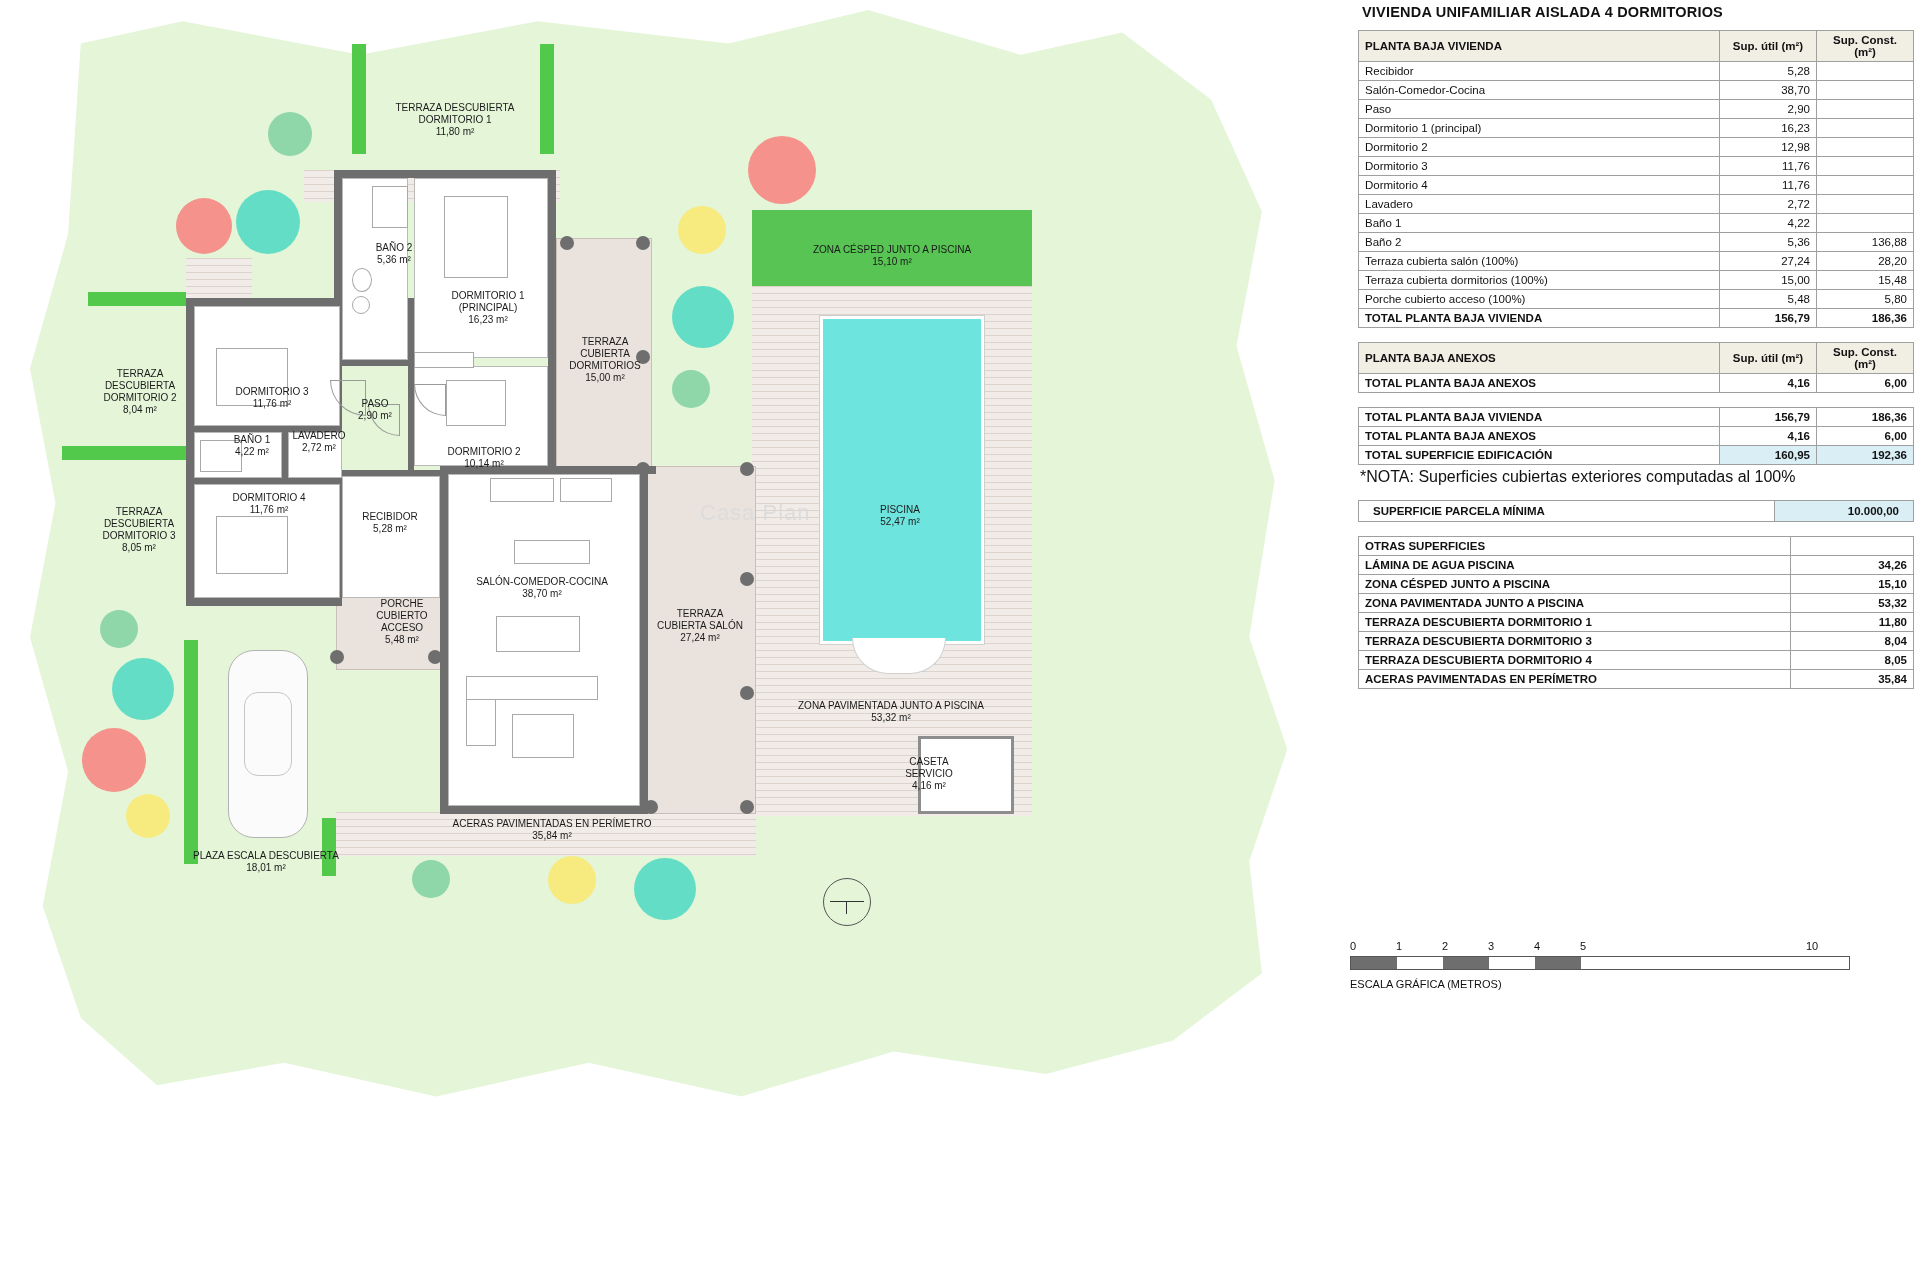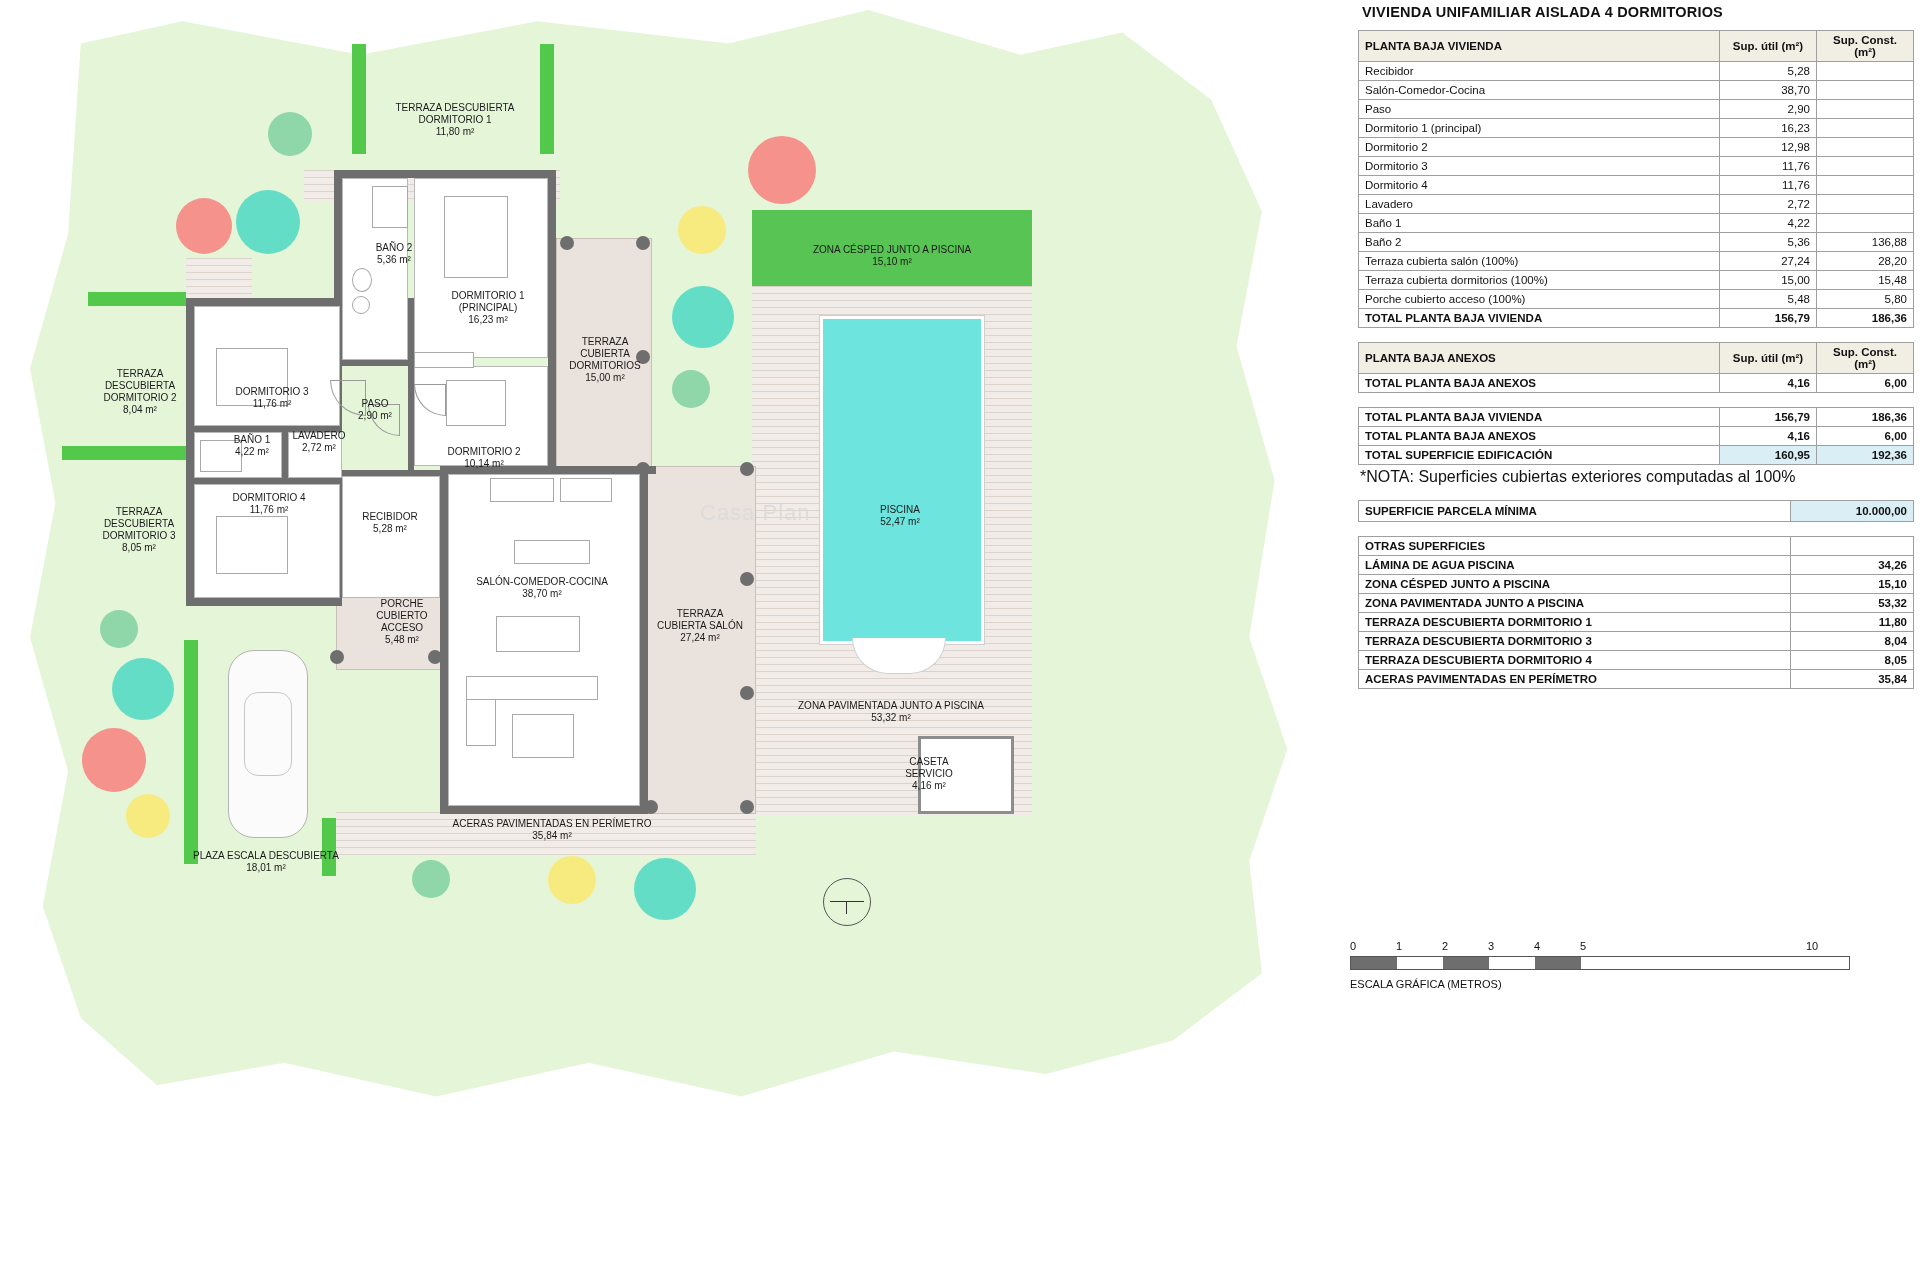--- a/index.html
+++ b/index.html
@@ -42,21 +42,21 @@
   .tbl th,.tbl td{border:1px solid #9f9f9f;padding:3px 6px;}
   .tbl th{background:#f1eee4;font-weight:bold;text-align:left;font-size:11.5px;}
   .tbl th.num{text-align:center;width:84px;}
   .tbl td.num{text-align:right;width:84px;}
   .tbl tr.total td{font-weight:bold;}
   .tbl tr.total td:first-child{font-weight:bold;}
   .gap{height:14px;}
   .hl{background:#d9eef5;}
   .note{font-size:16px;margin:3px 0 0 12px;color:#111;}
   .single{width:556px;margin-left:10px;}
-  .single td{border:1px solid #9f9f9f;padding:4px 6px;font-weight:bold;}
+  .single td{border:1px solid #9f9f9f;padding:4px 14px;font-weight:bold;}
   .single td.num{text-align:right;width:110px;}
   .otras td{border:1px solid #9f9f9f;padding:3px 6px;font-weight:bold;}
   .otras td.num{text-align:right;width:110px;border-radius:8px;}
   .otras td.hdr{font-weight:bold;}
   
   .scale{position:absolute;left:1350px;top:940px;width:500px;}
   .scaleticks{position:relative;height:16px;font-size:11px;color:#111;}
   .scaleticks span{position:absolute;top:0;}
   .scalebar{position:relative;height:14px;border:1px solid #555;box-sizing:border-box;display:flex;}
   .scalebar div{height:100%;}

